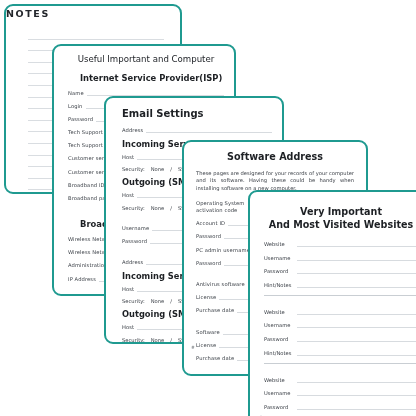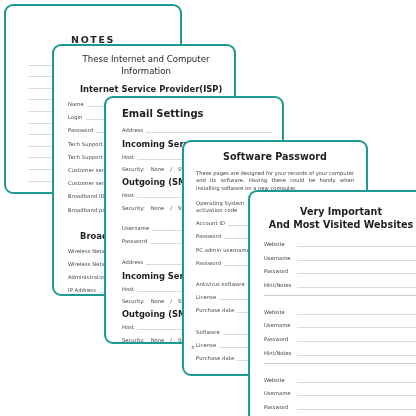--- a/index.html
+++ b/index.html
@@ -32,26 +32,25 @@
     box-shadow: 0 0 0 0 rgba(0,0,0,0);
   }
 
   
   #page-notes {
     left: 4px;  top: 4px;
     width: 178px; height: 190px;
     z-index: 1;
   }
   .notes-title {
-    text-align: center;
     font-size: 9.5px;
     font-weight: 700;
     letter-spacing: 1.6px;
     color: #23262b;
-    margin-top: 28px;
+    margin-top: 2px;
   }
   .notes-rules {
     margin: 9px 16px 0 22px;
   }
   .notes-rules .rule {
     height: 10.6px;
     border-bottom: 1px solid #d9dde1;
   }
 
   
@@ -206,22 +205,21 @@
         <div class="rule"></div>
         <div class="rule"></div>
         <div class="rule"></div>
         <div class="rule"></div>
       </div>
   </div>
 
   <div class="page" id="page-isp" style="border-color: rgb(31, 154, 144);">
     <div class="pad">
       <div class="doc-title t-center">
-        <div>These Internet and Computer</div>
-        <div>Information</div>
+        <div>Useful Important and Computer</div>
       </div>
       <div class="sec-head">Internet Service Provider(ISP)</div>
       <div id="isp-fields-1">
           <div class="field">
             <span class="lbl">Name</span>
             <span class="ln"></span>
           </div>
           <div class="field">
             <span class="lbl">Login</span>
             <span class="ln"></span>
@@ -346,21 +344,21 @@
               <span class="sl">/</span>
               <span class="opt">SSL</span>
             </div>
           </div>
         </div>
     </div>
   </div>
 
   <div class="page" id="page-license" style="border-color: rgb(31, 154, 144);">
     <div class="pad">
-      <div class="lic-title">Software Password</div>
+      <div class="lic-title">Software Address</div>
       <div class="blurb">These pages are designed for your records of your computer and its software. Having these could be handy when installing software on a new computer.</div>
       <div id="lic-g1">
           <div class="field two">
             <span class="lbl">Operating System activation code</span>
             <span class="ln"></span>
           </div>
           <div class="field">
             <span class="lbl">Account ID</span>
             <span class="ln"></span>
           </div>

